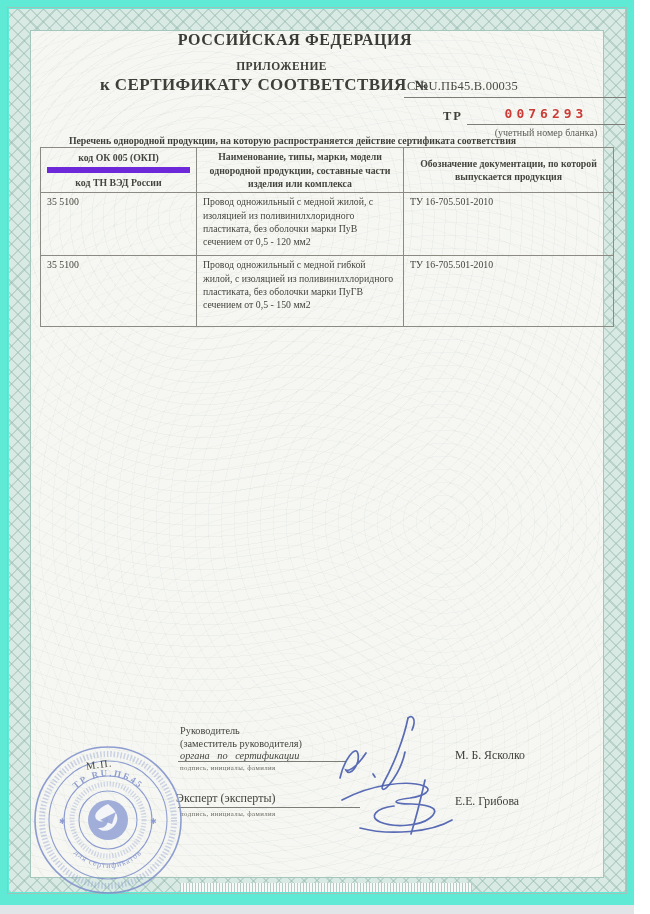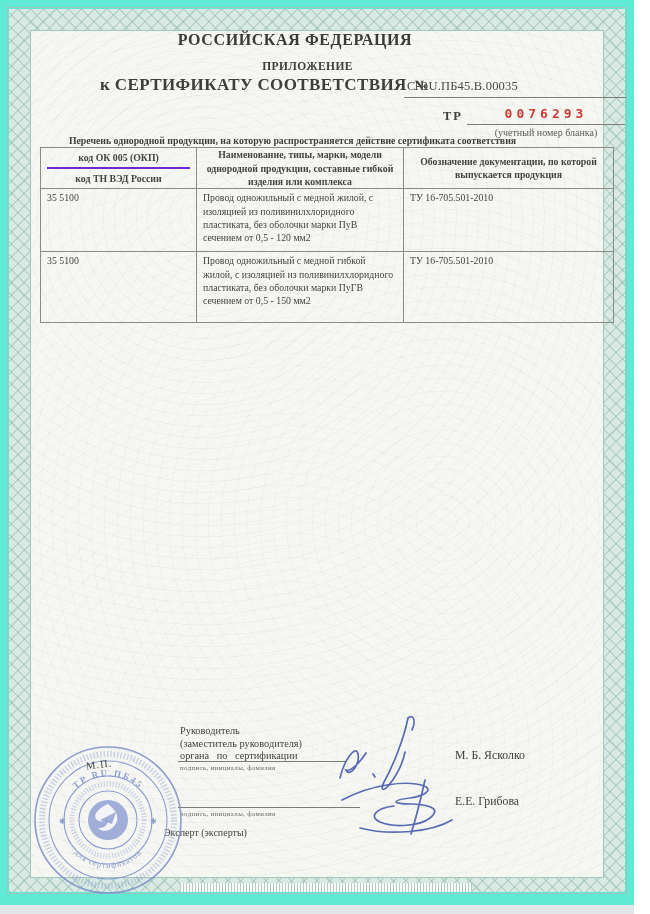--- a/index.html
+++ b/index.html
@@ -30,21 +30,21 @@
   }
   .scan-strip{position:absolute;left:0;right:0;top:905px;height:9px;background:#e1e5e7;}
   .microprint{
     position:absolute;left:180px;top:883px;width:292px;height:9px;background:#f7faf9;
     background-image:repeating-linear-gradient(90deg, rgba(130,165,155,.55) 0 1px, rgba(130,165,155,0) 1px 3px);
     border-radius:1px;
   }
   
   .t-country{position:absolute;left:30px;top:31px;width:530px;text-align:center;
     font-size:16px;font-weight:bold;letter-spacing:.6px;color:#3b3b36;}
-  .t-app{position:absolute;left:40px;top:60px;width:535px;text-align:center;
+  .t-app{position:absolute;left:14px;top:60px;width:535px;text-align:center;
     font-size:11.5px;font-weight:bold;letter-spacing:.4px;}
   .t-cert{position:absolute;left:100px;top:75px;white-space:nowrap;
     font-size:17px;font-weight:bold;letter-spacing:.4px;}
   .t-cert .nosign{font-size:14px;margin-left:8px;}
   .t-certnum{position:absolute;left:407px;top:79px;font-size:12.5px;letter-spacing:.2px;color:#4a4a44;}
   .u-certnum{position:absolute;left:404px;top:97px;width:222px;border-top:1px solid #7d7d77;}
   .t-mandatory{position:absolute;left:30px;top:99px;width:480px;text-align:center;
     font-size:8.5px;font-weight:bold;color:#4a4a44;}
   .t-tr{position:absolute;left:443px;top:109px;font-size:12.5px;font-weight:bold;letter-spacing:2px;}
   .t-blank{position:absolute;left:467px;top:106px;width:158px;text-align:center;
@@ -56,31 +56,31 @@
   
   .t-tablecap{position:absolute;left:30px;top:135px;width:525px;text-align:center;
     font-size:9.8px;font-weight:bold;color:#3f3f3a;}
   table.prod{
     position:absolute;left:40px;top:147px;width:573px;border-collapse:collapse;table-layout:fixed;
     font-size:9.8px;color:#45453f;
   }
   table.prod th,table.prod td{border:1px solid #8b8b84;vertical-align:top;padding:2px 6px;line-height:1.35;}
   table.prod th{font-weight:bold;text-align:center;vertical-align:middle;padding:0 6px;}
   .codehead div{padding:3px 2px;}
-  .codehead div:first-child{border-bottom:2px solid #6d28d9;}
+  .codehead div:first-child{border-bottom:6px solid #6d28d9;}
   td.codecell{padding-top:4px;margin-left:47px;}
   tr.r1 td{height:58px;}
   tr.r2 td{height:66px;}
   
   .sig-role{position:absolute;left:180px;top:725px;font-size:10.3px;line-height:1.22;color:#45453f;}
-  .sig-role .just{word-spacing:5px;}
+  .sig-role .just{word-spacing:5px;font-style:italic;}
   .u-sig1{position:absolute;left:178px;top:761px;width:168px;border-top:1px solid #7d7d77;}
   .sig-cap1{position:absolute;left:180px;top:764px;font-size:6.8px;letter-spacing:.4px;color:#6a6a63;}
   .sig-name1{position:absolute;left:455px;top:748px;font-size:11.8px;color:#3f3f3a;}
-  .sig-role2{position:absolute;left:164px;top:791px;font-size:10px;color:#45453f;margin-top:36px;}
+  .sig-role2{position:absolute;left:176px;top:791px;font-size:12px;color:#45453f;}
   .u-sig2{position:absolute;left:178px;top:807px;width:182px;border-top:1px solid #7d7d77;}
   .sig-cap2{position:absolute;left:180px;top:810px;font-size:6.8px;letter-spacing:.4px;color:#6a6a63;}
   .sig-name2{position:absolute;left:455px;top:794px;font-size:11.8px;color:#3f3f3a;}
   .autograph{position:absolute;pointer-events:none;}
   
   .stamp{position:absolute;left:28px;top:740px;width:160px;height:160px;opacity:.85;}
   .mp-label{position:absolute;left:86px;top:759px;font-size:10.5px;color:#4a4a44;
     transform:rotate(-7deg);letter-spacing:1px;}
 </style>
 </head>
@@ -114,21 +114,21 @@
           <col style="width:156px">
           <col style="width:207px">
           <col style="width:210px">
         </colgroup>
       <tbody>
           <tr>
         <th class="codehead">
           <div>код ОК 005 (ОКП)</div>
           <div>код ТН ВЭД России</div>
         </th>
-        <th>Наименование, типы, марки, модели однородной продукции, составные гибкой изделия или комплекса</th>
+        <th>Наименование, типы, марки, модели однородной продукции, составные части изделия или комплекса</th>
         <th>Обозначение документации, по которой выпускается продукция</th>
       </tr>
       <tr class="r1">
         <td class="codecell">35 5100</td>
         <td>Провод одножильный с медной жилой, с изоляцией из поливинилхлоридного пластиката, без оболочки марки ПуВ сечением от 0,5 - 120 мм2</td>
         <td>ТУ 16-705.501-2010</td>
       </tr>
       <tr class="r2">
         <td class="codecell">35 5100</td>
         <td>Провод одножильный с медной гибкой жилой, с изоляцией из поливинилхлоридного пластиката, без оболочки марки ПуГВ сечением от 0,5 - 150 мм2</td>

